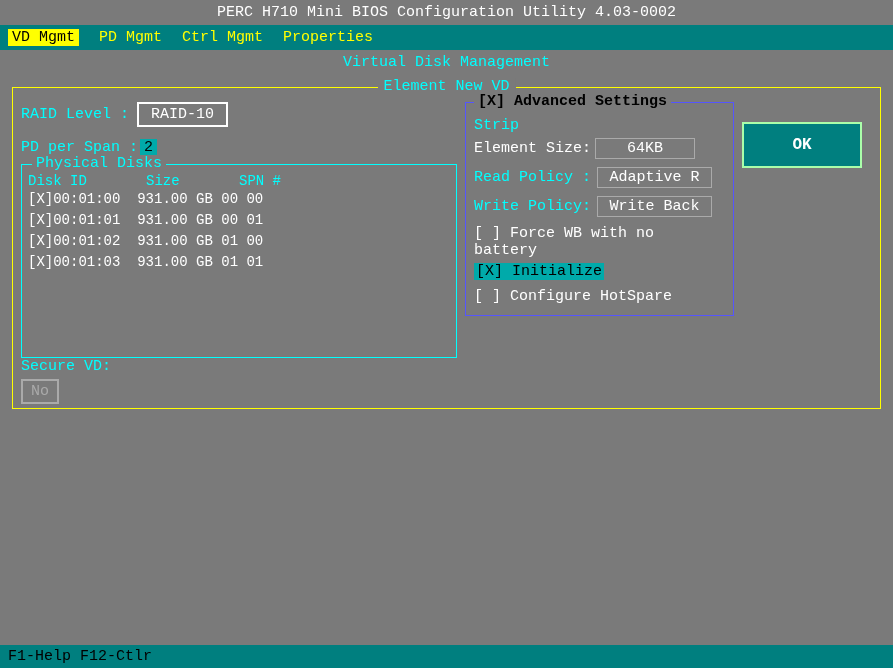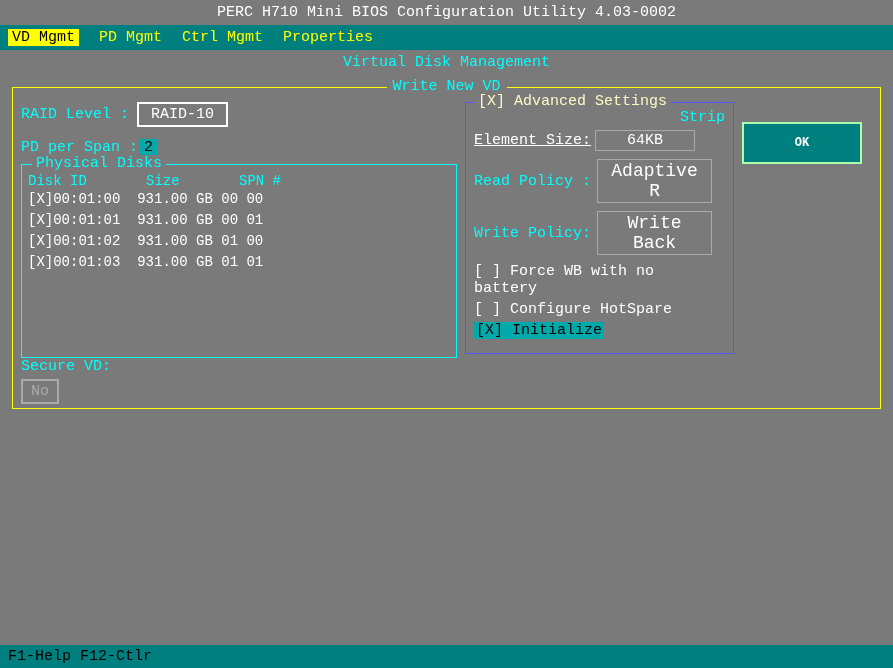--- a/index.html
+++ b/index.html
@@ -225,33 +225,34 @@
     #adv-settings-box {
       border: 1px solid #5555ff;
       padding: 6px 8px;
       position: relative;
     }
     #adv-settings-title {
       position: absolute;
       top: -10px;
       left: 8px;
       background: #7a7a7a;
-      color: #fef9c3;
+      color: #000000;
       padding: 0 4px;
       font-size: 15px;
-    }
-
-    .strip-label { color: #00ffff; margin-bottom: 4px; margin-top: 0; text-align: right; }
+      font-weight: bold;
+    }
+
+    .strip-label { color: #00ffff; margin-bottom: 4px; margin-top: 8px; }
     .elem-size-row {
       display: flex;
       align-items: center;
       margin-bottom: 8px;
       color: #ffffff;
     }
-    .elem-size-label { color: #ffffff; margin-right: 4px; text-decoration: underline; }
+    .elem-size-label { color: #ffffff; margin-right: 4px; }
     .elem-size-box {
       border: 1px solid #aaaaaa;
       padding: 1px 8px;
       color: #ffffff;
       background: transparent;
       font-family: 'Courier New', Courier, monospace;
       font-size: 15px;
       width: 100px;
       text-align: center;
     }
@@ -262,21 +263,21 @@
       margin-bottom: 8px;
       color: #ffffff;
     }
     .read-policy-label { color: #00ffff; margin-right: 6px; }
     .policy-box {
       border: 1px solid #aaaaaa;
       padding: 1px 8px;
       color: #ffffff;
       background: transparent;
       font-family: 'Courier New', Courier, monospace;
-      font-size: 18px;
+      font-size: 15px;
       width: 115px;
     }
 
     .write-policy-row {
       display: flex;
       align-items: center;
       margin-bottom: 8px;
       color: #ffffff;
     }
     .write-policy-label { color: #00ffff; margin-right: 6px; }
@@ -304,21 +305,21 @@
       flex-shrink: 0;
     }
 
     .action-btn {
       background: #007f7f;
       color: #ffffff;
       border: 2px solid #aaffaa;
       padding: 12px 0;
       text-align: center;
       font-family: 'Courier New', Courier, monospace;
-      font-size: 12px;
+      font-size: 16px;
       font-weight: bold;
       cursor: pointer;
       width: 120px;
     }
 
     
     #status-bar {
       position: absolute;
       bottom: 0;
       left: 0;
@@ -352,21 +353,21 @@
   <span class="menu-item">Properties</span>
 </div>
 
 <div id="main-area">
 
   <div class="section-title-outer">
     <span>Virtual Disk Management</span>
   </div>
 
   <div id="create-vd-box">
-    <span id="create-vd-title">Write New VD</span>
+    <span id="create-vd-title">Element New VD</span>
 
     <div style="display:flex; gap:8px; margin-top:10px;">
 
       <div id="left-col">
 
         <div class="raid-level-row">
           <span class="raid-level-label">RAID Level :</span>
           <button class="raid-level-box">RAID-10</button>
         </div>
 
@@ -422,24 +423,24 @@
 
             <div class="write-policy-row">
               <span class="write-policy-label">Write Policy:</span>
               <button class="policy-box">Write Back</button>
             </div>
 
             <div class="option-row">
               <span>[ ] Force WB with no battery</span>
             </div>
             <div class="option-row">
+              <span class="option-row highlighted">[X] Initialize</span>
+            </div>
+            <div class="option-row">
               <span>[ ] Configure HotSpare</span>
-            </div>
-            <div class="option-row">
-              <span class="option-row highlighted">[X] Initialize</span>
             </div>
 
           </div>
 
         </div>
 
         <div id="button-col">
           <button class="action-btn">OK</button>
         </div>
 

